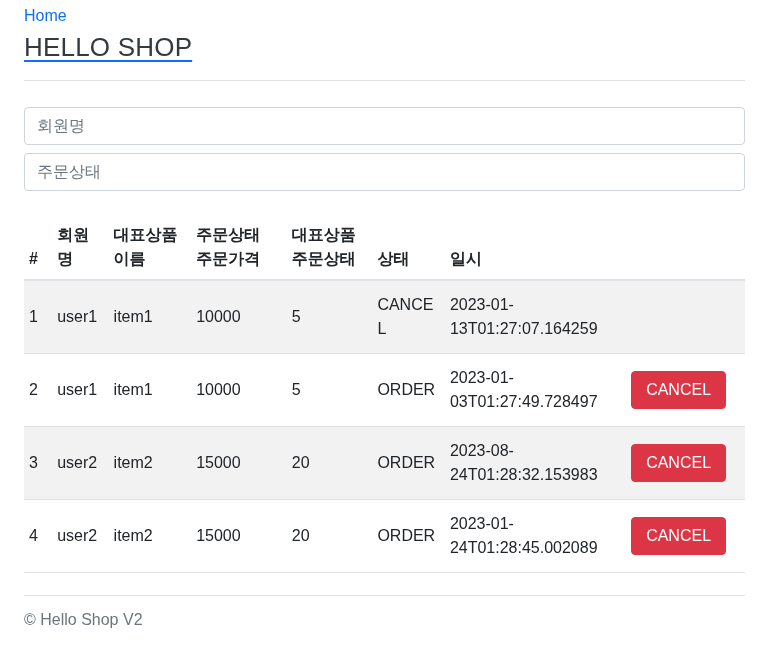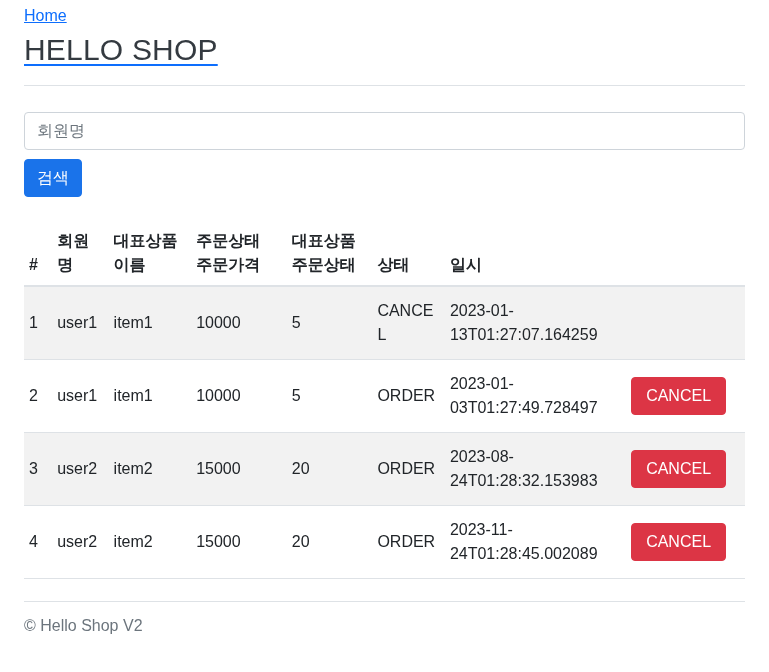--- a/index.html
+++ b/index.html
@@ -22,28 +22,27 @@
     padding: 0;
   }
 
   
   .page-header {
     padding-top: 4px;
   }
   .home-link {
     display: inline-block;
     color: #0d6efd;
-    text-decoration: underline;
     font-size: 16px;
     line-height: 1.5;
     cursor: pointer;
   }
   .shop-title {
     margin: 4px 0 0 0;
-    font-size: 30px;
+    font-size: 26px;
     font-weight: 400;
     line-height: 1.2;
     letter-spacing: .2px;
   }
   .shop-title a {
     color: #343a40;
     text-decoration: underline;
     text-decoration-color: #0d6efd;
     text-underline-offset: 4px;
     text-decoration-thickness: 2px;
@@ -174,22 +173,22 @@
     <h1 class="shop-title">
       <a>HELLO SHOP</a>
     </h1>
     <hr class="rule">
   </div>
 
   <div class="search-form">
     <div class="form-row">
       <input class="form-control" type="text" placeholder="회원명" style="">
     </div>
-    <div class="search-button-row">
-      <button class="btn btn-primary">검색</button>
+    <div class="form-row">
+      <input class="form-control" type="text" placeholder="주문상태" style="">
     </div>
   </div>
 
   <table class="order-table">
     <colgroup>
       <col class="c-num">
         <col class="c-member">
         <col class="c-item">
         <col class="c-price">
       <col class="c-count">
@@ -244,21 +243,21 @@
           <button class="btn btn-danger">CANCEL</button>
         </td>
       </tr>
       <tr>
         <td>4</td>
         <td>user2</td>
         <td>item2</td>
         <td>15000</td>
         <td>20</td>
         <td>ORDER</td>
-        <td>2023-11-24T01:28:45.002089</td>
+        <td>2023-01-24T01:28:45.002089</td>
         <td class="action-cell">
           <button class="btn btn-danger">CANCEL</button>
         </td>
       </tr>
     </tbody>
   </table>
 
   <footer class="site-footer">
     <hr class="rule">
     <span class="footer-text">© Hello Shop V2</span>

